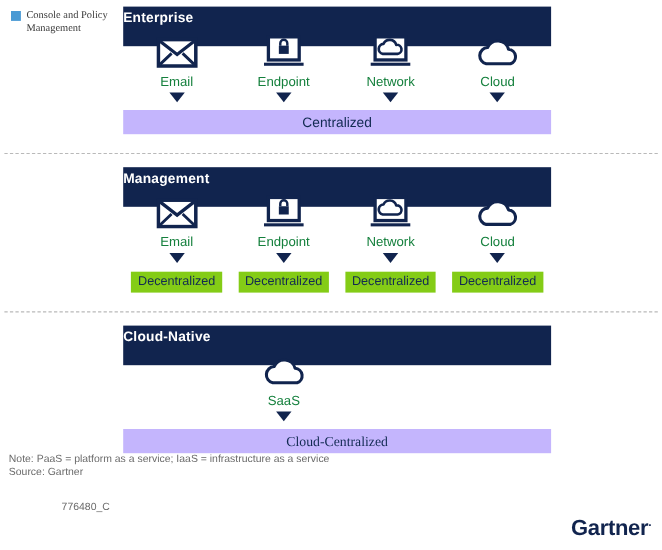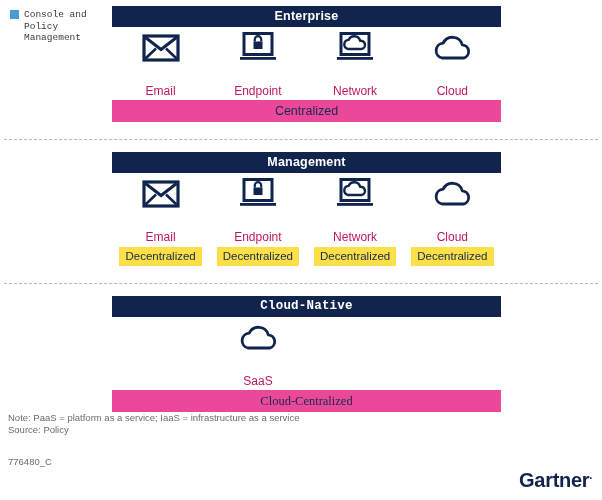--- a/index.html
+++ b/index.html
@@ -30,42 +30,42 @@
     width: 9px;
     height: 9px;
     background: #4a9ad4;
     margin-top: 1px;
     flex: 0 0 auto;
   }
   .legend-label {
     font-size: 9.5px;
     line-height: 11.5px;
     color: #3b3b3b;
-    font-family: Liberation Mono, monospace;
+    font-family: Liberation Serif, serif;
   }
 
   
   .section {
     position: absolute;
     left: 0;
     width: 602px;
   }
   .panel {
     position: absolute;
     left: 112px;
     width: 389px;
   }
 
   .title-bar {
     background: #11244e;
     color: #ffffff;
     font-size: 12.5px;
     font-weight: bold;
-    text-align: center;
-    height: 21px;
+    text-align: left;
+    height: 36px;
     line-height: 21px;
     letter-spacing: 0.2px;
   }
 
   .icon-row {
     position: absolute;
     left: 112px;
     width: 389px;
     display: flex;
   }
@@ -76,56 +76,56 @@
     align-items: center;
   }
   .icon-glyph {
     height: 32px;
     display: flex;
     align-items: center;
     justify-content: center;
   }
   .icon-label {
     font-size: 12px;
-    color: #be185d;
-    margin-top: 20px;
+    color: #15803d;
+    margin-top: 3px;
     line-height: 14px;
     white-space: nowrap;
   }
   .arrow {
     width: 0;
     height: 0;
     border-left: 7px solid transparent;
     border-right: 7px solid transparent;
     border-top: 9px solid #11244e;
     margin-top: 3px;
   }
 
   .result-bar {
-    background: #ec4899;
+    background: #c4b5fd;
     color: #122a52;
     font-size: 12.5px;
     text-align: center;
     height: 22px;
     line-height: 22px;
   }
 
   .chip-row {
     position: absolute;
     left: 112px;
     width: 389px;
     display: flex;
   }
   .chip-cell {
     flex: 1 1 0;
     display: flex;
     justify-content: center;
   }
   .chip {
-    background: #fde047;
+    background: #84cc16;
     color: #122a52;
     font-size: 11.5px;
     height: 19px;
     line-height: 19px;
     padding: 0 6px;
     text-align: center;
     white-space: nowrap;
   }
 
   
@@ -292,35 +292,35 @@
     </div>
     <div class="chip-cell">
       <div class="chip">Decentralized</div>
     </div>
   </div>
 </div>
 
 <div class="divider" style="top:283px;"></div>
 
 <div class="section">
-  <div class="panel title-bar" style="top:296px;font-family:Liberation Mono, monospace;">Cloud-Native</div>
+  <div class="panel title-bar" style="top:296px;">Cloud-Native</div>
 
   <div class="icon-row" style="top:322px; left:112px; width:292px;flex-direction:column;">
     <div class="icon-cell">
       <div class="icon-glyph">
         <svg width="46" height="30" viewBox="0 0 46 30">
           <path d="M13 25 a7.5 7.5 0 0 1 1.2 -14.8 a10.2 10.2 0 0 1 19.1 1.6 a6.8 6.8 0 0 1 1.8 13.2 z" fill="#ffffff" stroke="#11244e" stroke-width="2.8" stroke-linejoin="round"></path>
         </svg>
       </div>
       <div class="icon-label">SaaS</div>
       <div class="arrow"></div>
     </div>
 
 
   </div>
 
   <div class="panel result-bar" style="top:390px;font-family:Liberation Serif, serif;">Cloud-Centralized</div>
 </div>
 
-<div class="footer" style="top:423px;">Source: Policy</div>
+<div class="footer" style="top:423px;">Source: Gartner</div>
 <div class="footer" style="top:411px;">Note: PaaS = platform as a service; IaaS = infrastructure as a service</div>
-<div class="footer" style="top:455px;">776480_C</div>
+<div class="footer" style="top:455px;margin-left:48px;">776480_C</div>
 <div class="logo"><span>Gartner</span><span class="dot">.</span></div>
 
 </body></html>

